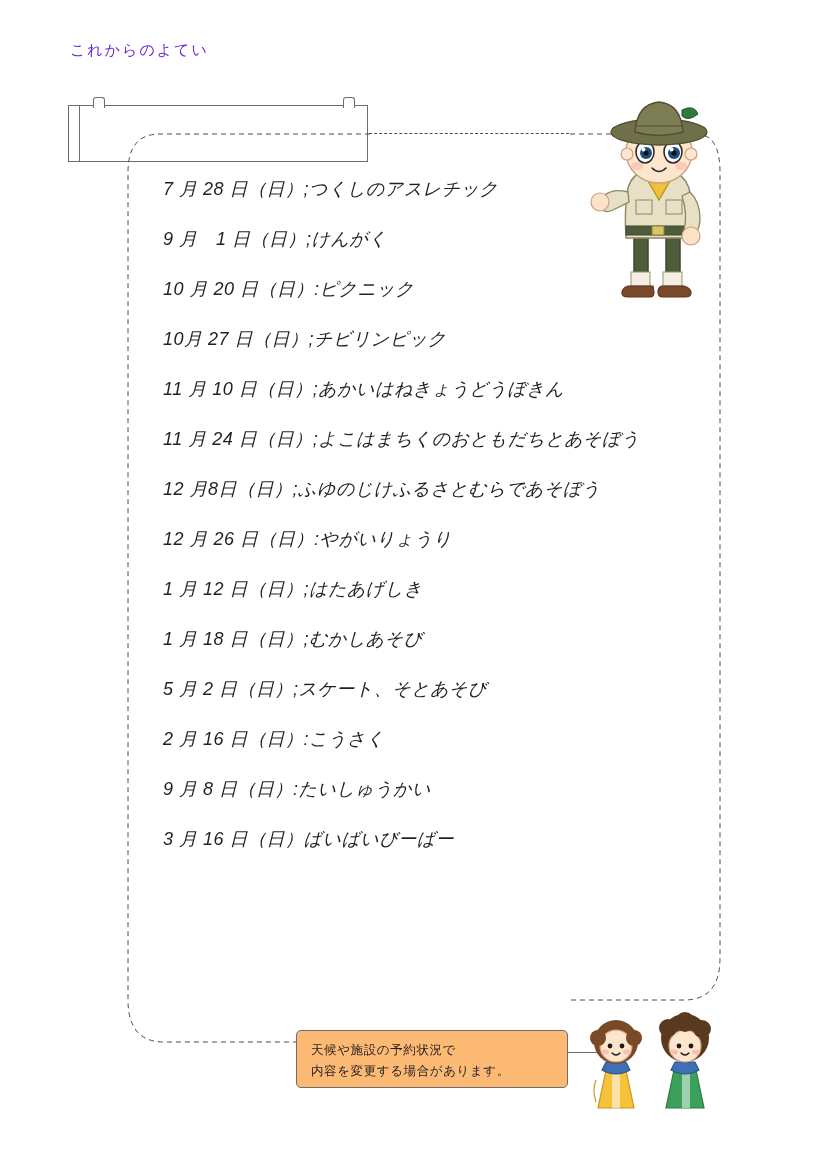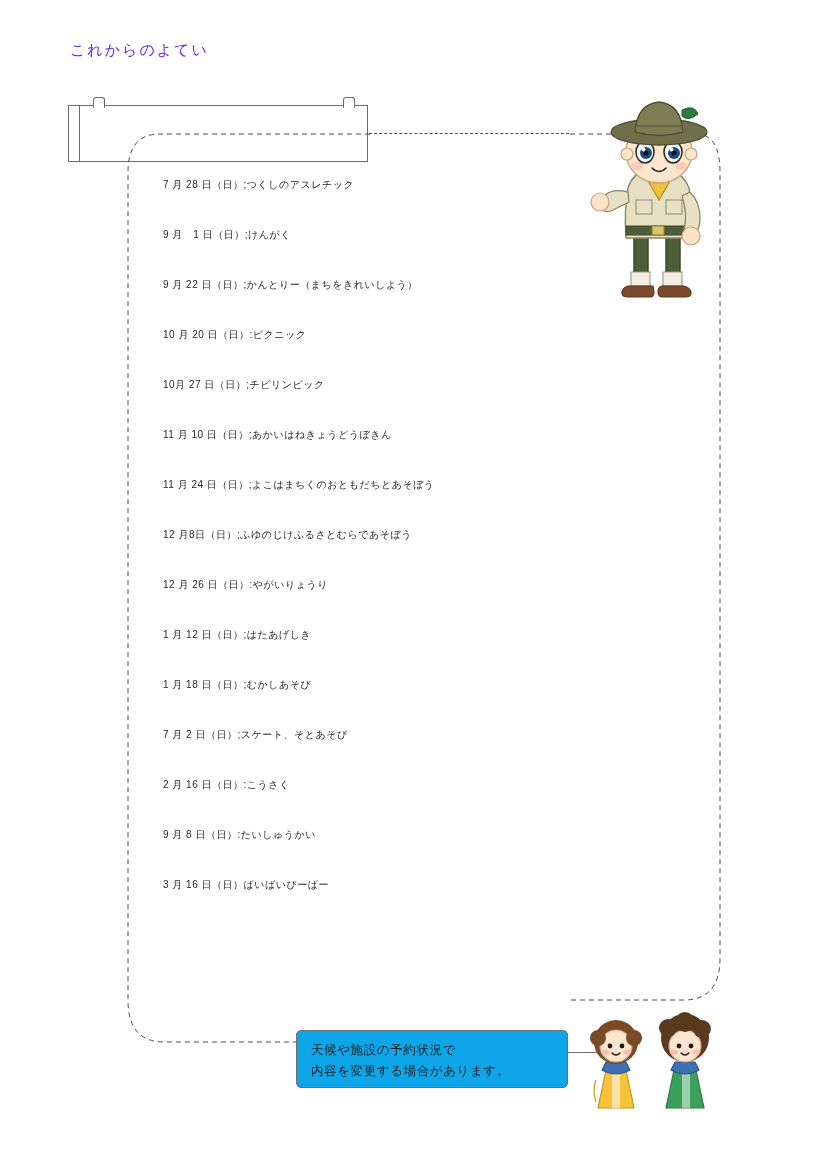--- a/index.html
+++ b/index.html
@@ -86,38 +86,39 @@
   .bracket svg { display: block; }
 
   
   .schedule {
     position: absolute;
     left: 163px;
     top: 180px;
     width: 520px;
   }
   .schedule-item {
-    font-size: 10px;
+    font-size: 18px;
     line-height: 1;
     height: 50px;
     color: #231f20;
     white-space: nowrap;
     letter-spacing: 0.5px;
+    font-style: italic;
   }
 
   
   .note {
     position: absolute;
     left: 296px;
     top: 1030px;
     width: 272px;
     height: 58px;
     border: 1px solid #6d6d6d;
     border-radius: 5px;
-    background: #0ea5e9;
+    background: #fdba74;
     box-sizing: border-box;
     padding: 9px 0 0 14px;
   }
   .note-line {
     font-size: 12.5px;
     line-height: 21px;
     color: #231f20;
     white-space: nowrap;
     letter-spacing: 0.6px;
   }
@@ -164,30 +165,29 @@
   <div class="bracket">
     <svg width="630" height="950" viewBox="0 0 630 950" fill="none" xmlns="http://www.w3.org/2000/svg">
       <path d="M 270 14 L 60 14 Q 28 14 28 52 L 28 880 Q 28 922 64 922 L 210 922" stroke="#4d4d4d" stroke-width="1" stroke-dasharray="5 4" fill="none"></path>
       <path d="M 470 14 L 596 14 Q 620 14 620 52 L 620 838 Q 620 880 584 880 L 470 880" stroke="#4d4d4d" stroke-width="1" stroke-dasharray="5 4" fill="none"></path>
     </svg>
   </div>
 
   <div class="schedule">
     <div class="schedule-item">7 月 28 日（日）;つくしのアスレチック</div>
     <div class="schedule-item">9 月　1 日（日）;けんがく</div>
-    <div class="schedule-item">9 月 22 日（日）;かんとりー（まちをきれいしよう）</div>
     <div class="schedule-item">10 月 20 日（日）:ピクニック</div>
     <div class="schedule-item">10月 27 日（日）;チビリンピック</div>
     <div class="schedule-item">11 月 10 日（日）;あかいはねきょうどうぼきん</div>
     <div class="schedule-item">11 月 24 日（日）;よこはまちくのおともだちとあそぼう</div>
     <div class="schedule-item">12 月8日（日）;ふゆのじけふるさとむらであそぼう</div>
     <div class="schedule-item">12 月 26 日（日）:やがいりょうり</div>
     <div class="schedule-item">1 月 12 日（日）;はたあげしき</div>
     <div class="schedule-item">1 月 18 日（日）;むかしあそび</div>
-    <div class="schedule-item">7 月 2 日（日）;スケート、そとあそび</div>
+    <div class="schedule-item">5 月 2 日（日）;スケート、そとあそび</div>
     <div class="schedule-item">2 月 16 日（日）:こうさく</div>
     <div class="schedule-item">9 月 8 日（日）:たいしゅうかい</div>
     <div class="schedule-item">3 月 16 日（日）ばいばいびーばー</div>
   </div>
 
   <div class="note">
     <div class="note-line">天候や施設の予約状況で</div>
     <div class="note-line">内容を変更する場合があります。</div>
   </div>
   <div class="note-tail"></div>

